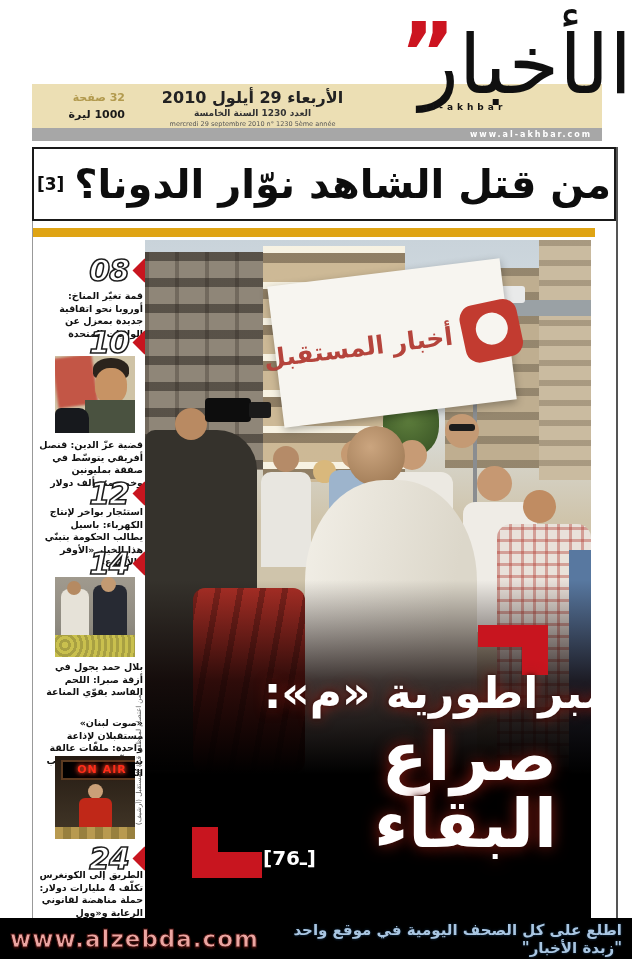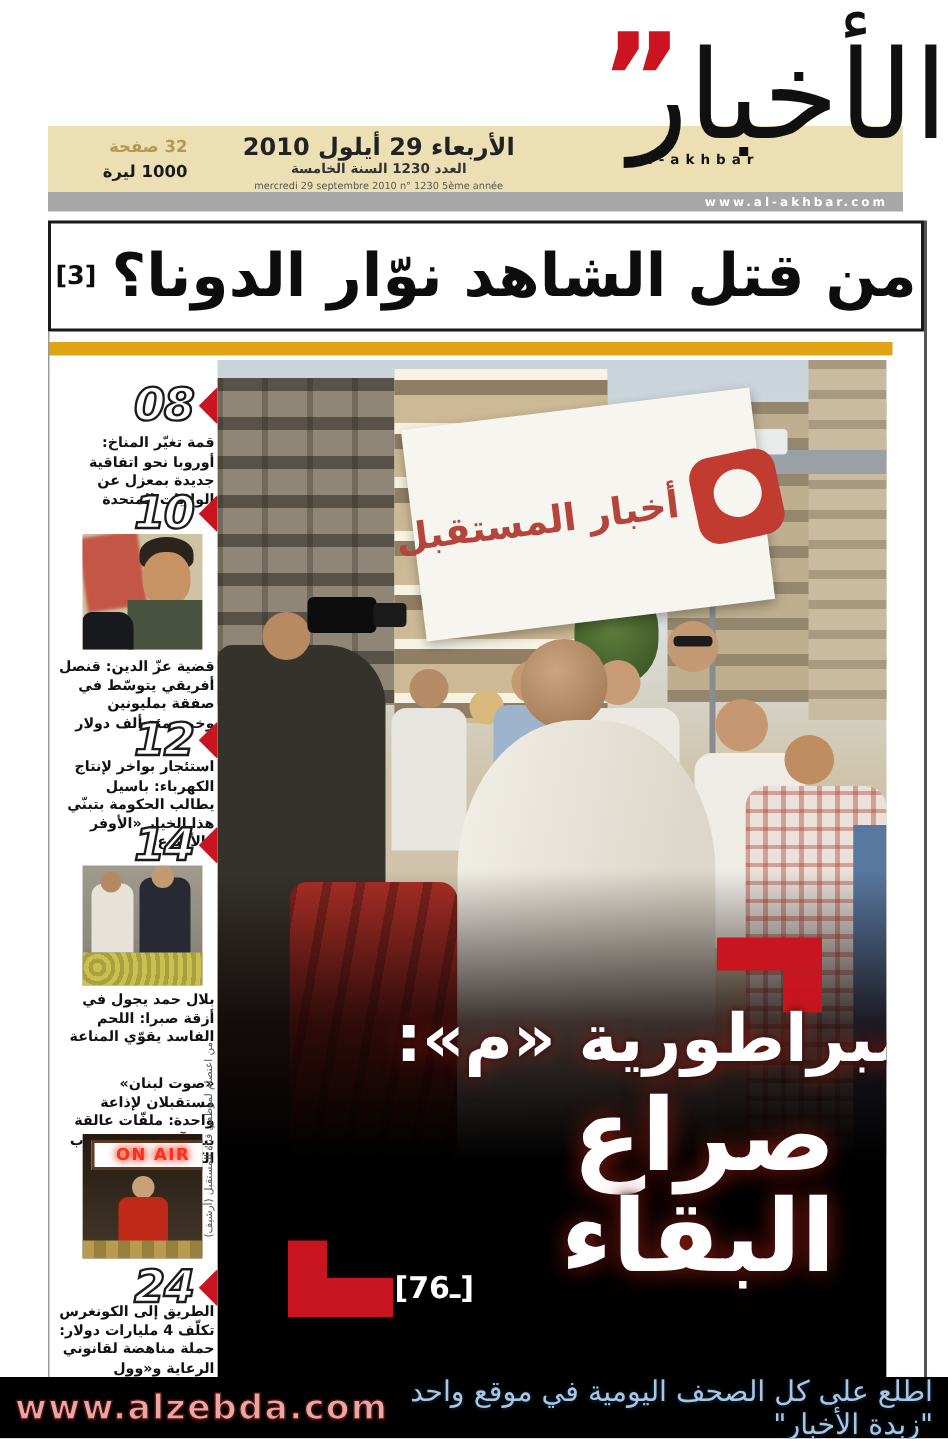--- a/index.html
+++ b/index.html
@@ -58,21 +58,21 @@
   .m-bg{position:absolute;inset:0;background:linear-gradient(#a09a8e,#8e8a80 60%,#7a766c);}
   .m-suit{position:absolute;left:38px;top:8px;width:34px;height:52px;background:#272a33;border-radius:8px 8px 0 0;}
   .m-head1{position:absolute;left:46px;top:0px;width:15px;height:15px;background:#c39a72;border-radius:50%;}
   .m-white{position:absolute;left:6px;top:12px;width:28px;height:46px;background:#e6e2d8;border-radius:8px 8px 0 0;}
   .m-head2{position:absolute;left:12px;top:4px;width:14px;height:14px;background:#b58a62;border-radius:50%;}
   .m-pile{position:absolute;left:0;bottom:0;width:100%;height:22px;
     background:repeating-radial-gradient(circle at 10px 10px,#c9c04e 0 3px,#a8a042 3px 6px);}
 
   
   .o-bg{position:absolute;inset:0;background:linear-gradient(#241a12,#3a2f22 70%,#443827);}
-  .o-sign{position:absolute;left:6px;top:4px;width:82px;height:20px;background:#ffffff;
+  .o-sign{position:absolute;left:6px;top:4px;width:82px;height:20px;background:#000000;
     border:2px solid #5a3a20;box-sizing:border-box;text-align:center;line-height:15px;
     color:#ff2d1a;font-size:11px;font-weight:bold;letter-spacing:1px;
     text-shadow:0 0 4px #ff5030,0 0 7px #c02010;}
   .o-head{position:absolute;left:33px;top:28px;width:15px;height:15px;background:#caa078;border-radius:50%;}
   .o-shirt{position:absolute;left:24px;top:42px;width:33px;height:30px;background:#c02818;border-radius:6px 6px 0 0;}
   .o-shelf{position:absolute;left:0;bottom:0;width:100%;height:12px;
     background:repeating-linear-gradient(90deg,#b89a50 0 8px,#98803e 8px 16px);}
 
   
   #photo{position:absolute;left:145px;top:240px;width:446px;height:700px;overflow:hidden;
@@ -147,21 +147,21 @@
   .credit{position:absolute;left:135px;top:695px;height:240px;width:11px;
     writing-mode:vertical-rl;transform:rotate(180deg);font-size:7px;color:#555;
     white-space:nowrap;direction:rtl;}
 
   
   #footer{position:absolute;left:0;top:918px;width:632px;height:41px;background:#000;
     display:flex;align-items:center;justify-content:space-between;box-sizing:border-box;
     padding:0 10px;}
   .site{font-size:23px;font-weight:bold;color:#eca6a2;letter-spacing:1px;
     -webkit-text-stroke:1px #44100e;text-shadow:0 2px 2px #2a0806;}
-  .slogan{direction:rtl;font-size:19px;font-weight:normal;color:#a9c6e2;
+  .slogan{direction:rtl;font-size:15px;font-weight:bold;color:#a9c6e2;
     text-shadow:0 1px 2px #0a1622,0 0 3px #16314a;}
 </style>
 </head>
 <body>
 
 <div id="page">
 
   <div class="beige-band"></div>
   <div class="gray-bar">
     <span>www.al-akhbar.com</span>

